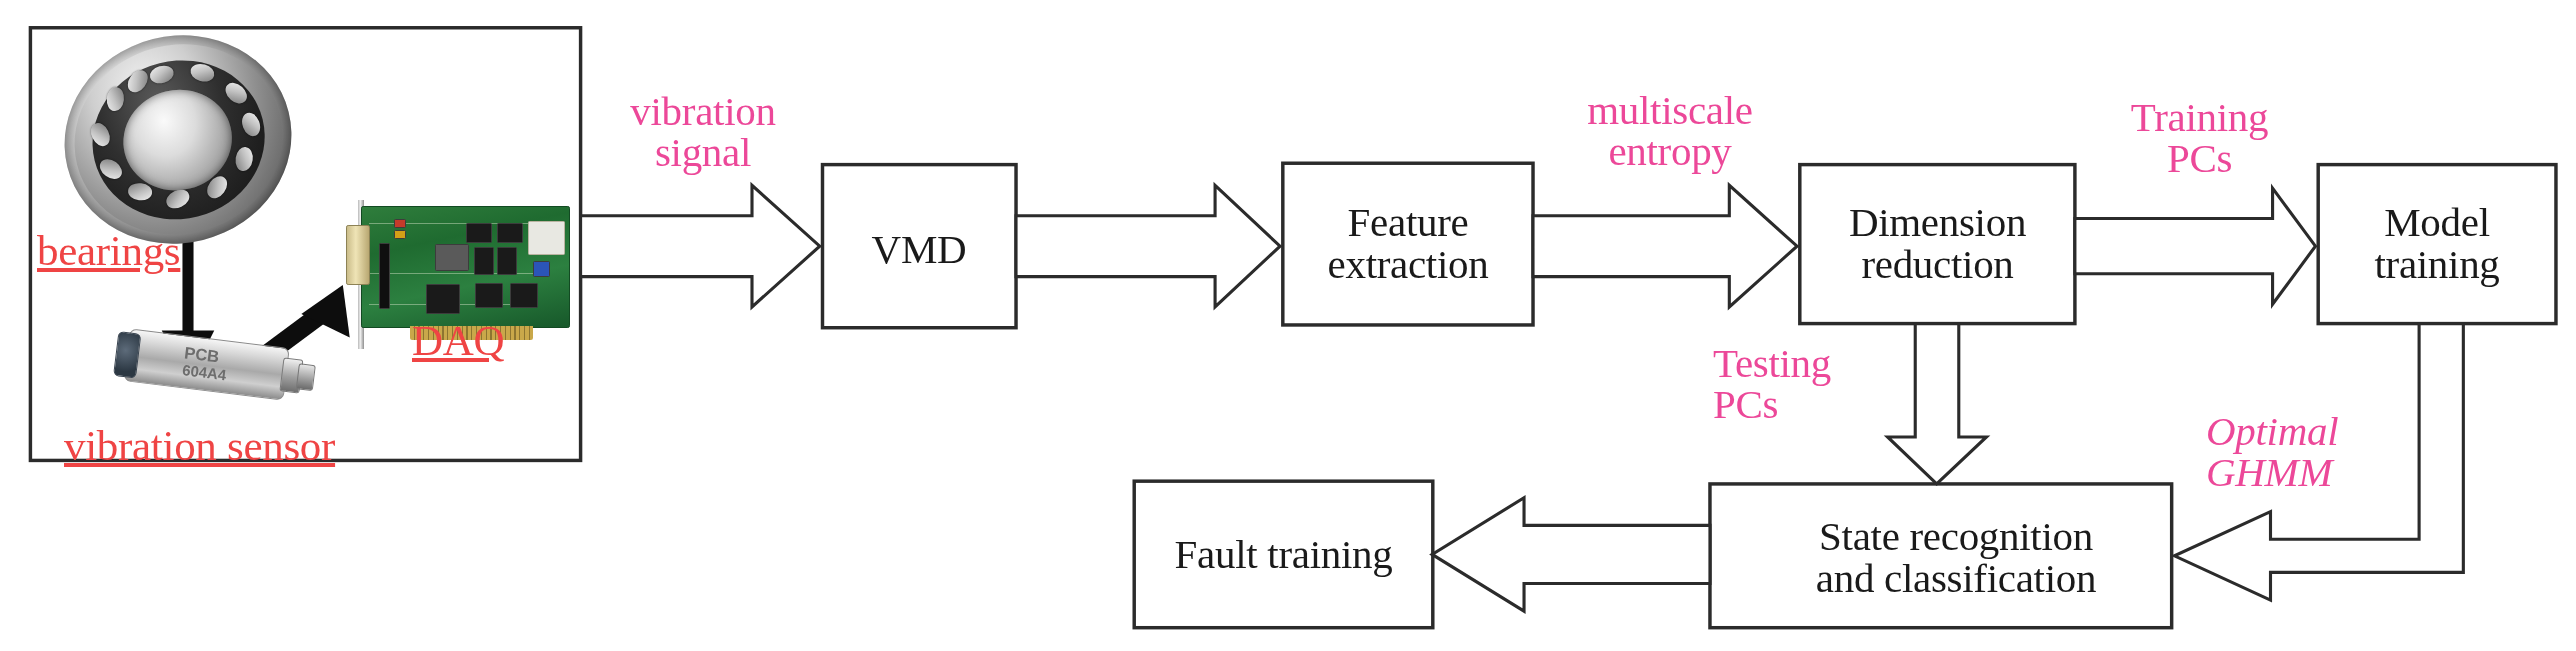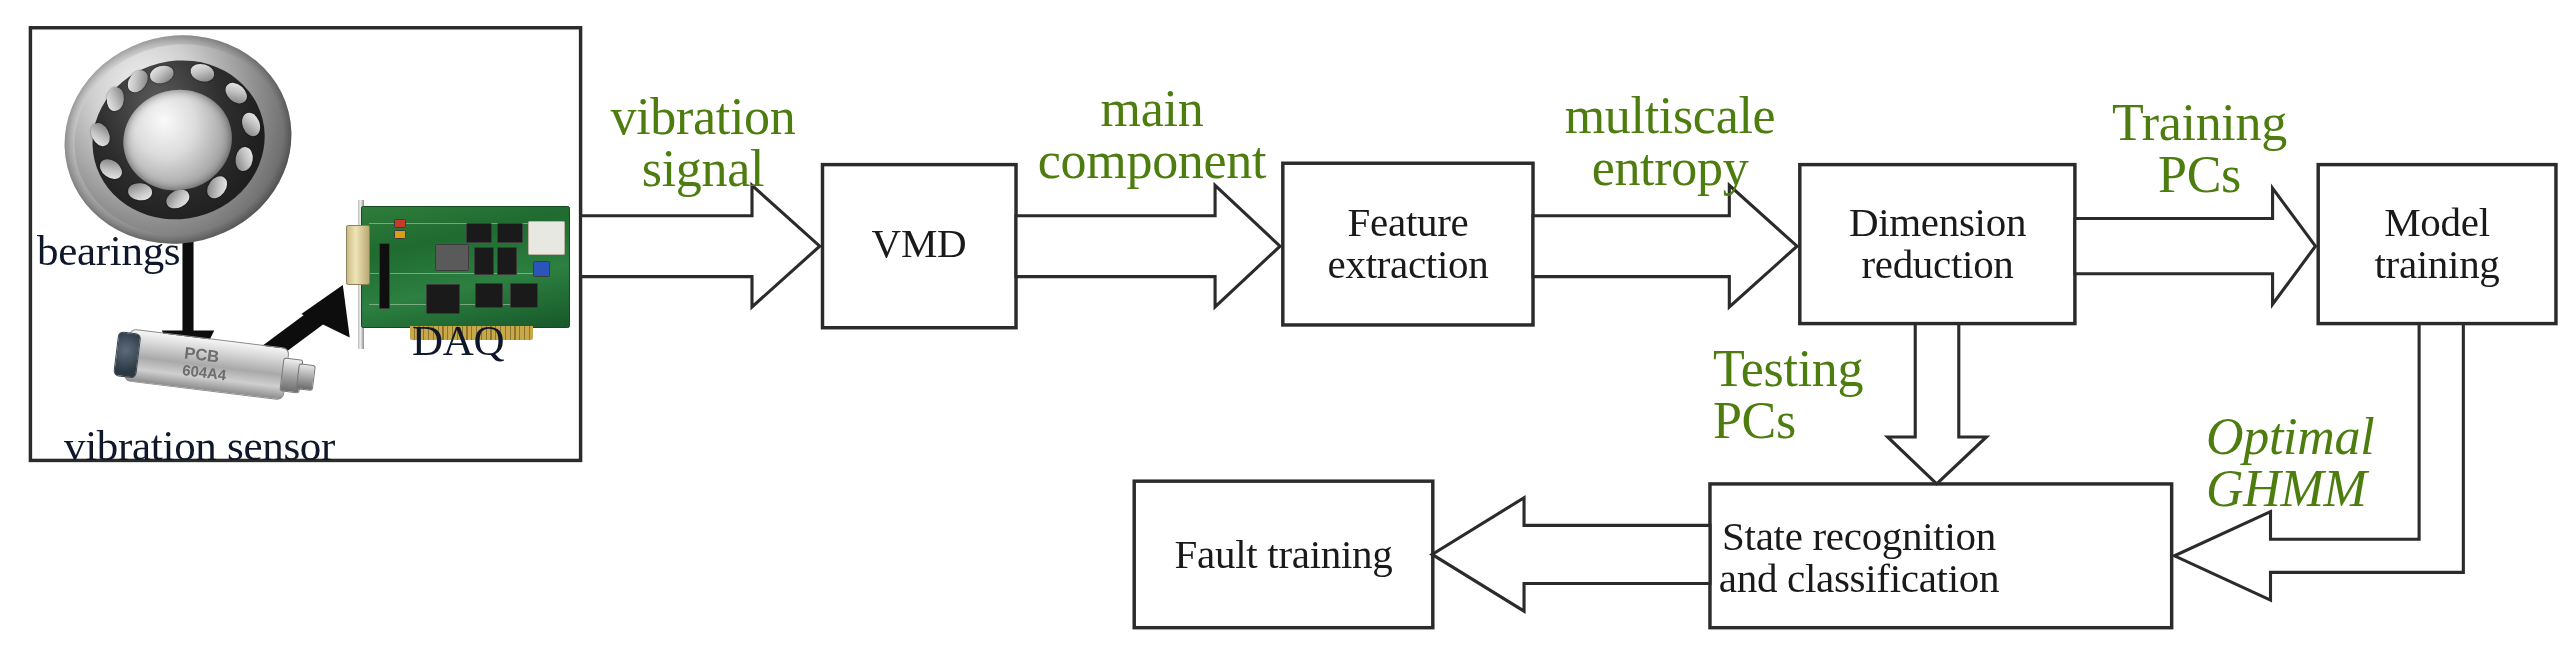--- a/index.html
+++ b/index.html
@@ -5,26 +5,26 @@
   html,body{margin:0;padding:0;background:#fff;}
   body{width:2576px;height:652px;font-family:"Liberation Serif",serif;}
   #stage{position:relative;width:2576px;height:652px;overflow:hidden;background:#fff;}
   svg#canvas{position:absolute;left:0;top:0;width:2576px;height:652px;}
 
   .boxlabel{position:absolute;display:flex;flex-direction:column;align-items:center;justify-content:center;
             font-family:"Liberation Serif",serif;color:#1a1a1a;text-align:center;line-height:1.02;
             font-size:41px;letter-spacing:-0.3px;pointer-events:none;}
   .boxlabel span{display:block;}
 
-  .edgelabel{position:absolute;font-family:"Liberation Serif",serif;color:#4d7c0f;
-             text-align:center;line-height:1.0;font-size:52px;letter-spacing:-0.3px;pointer-events:none;}
+  .edgelabel{position:absolute;font-family:"Liberation Serif",serif;color:#ec4899;
+             text-align:center;line-height:1.0;font-size:41px;letter-spacing:-0.3px;pointer-events:none;}
   .edgelabel span{display:block;}
 
-  .photo-caption{position:absolute;font-family:"Liberation Serif",serif;color:#0f172a;font-size:43px;
-                 letter-spacing:-0.3px;line-height:1;pointer-events:none;}
+  .photo-caption{position:absolute;font-family:"Liberation Serif",serif;color:#ef4444;font-size:43px;
+                 letter-spacing:-0.3px;line-height:1;pointer-events:none;text-decoration:underline;}
 
   
   .bearing{position:absolute;left:64px;top:36px;width:228px;height:207px;transform:rotate(-14deg);}
   .bearing .ring{position:absolute;border-radius:50%;}
   .b-outer{left:0;top:0;width:228px;height:207px;
      background:radial-gradient(ellipse at 34% 26%, #fdfdfd 0%, #d8d8d8 26%, #a6a6a6 55%, #6f6f6f 80%, #3b3b3b 100%);
      box-shadow:inset 0 0 16.6px rgba(0,0,0,.55);}
   .b-rim{left:9.7px;top:9px;width:209px;height:189px;
      background:radial-gradient(ellipse at 40% 22%, #f4f4f4 0%, #cfcfcf 30%, #8f8f8f 62%, #4a4a4a 100%);}
   .b-cage{left:28px;top:25px;width:173px;height:158px;
@@ -161,57 +161,53 @@
     <div class="sensor-neck"></div>
     <div class="sensor-tip"></div>
     <div class="sensor-txt" style="left:72px;top:15px;font-size:16.6px;">PCB</div>
     <div class="sensor-txt" style="left:72px;top:33px;font-size:15px;">604A4</div>
   </div>
 
   <div class="photo-caption" style="left:37px;top:229px;">bearings</div>
   <div class="photo-caption" style="left:412px;top:319px;">DAQ</div>
   <div class="photo-caption" style="left:64px;top:401px;margin-top:23px;">vibration sensor</div>
 
-  <div class="boxlabel" style="left:822px;top:162px;width:194px;height:163px;text-align:center;">
+  <div class="boxlabel" style="left:822px;top:168px;width:194px;height:163px;text-align:center;">
     <span>VMD</span>
   </div>
 
   <div class="boxlabel" style="left:1283px;top:163px;width:250px;height:162px;align-items:center;">
     <span>Feature</span>
     <span>extraction</span>
   </div>
 
   <div class="boxlabel" style="left:2318px;top:164px;width:238px;height:159px;">
     <span>Model</span>
     <span>training</span>
   </div>
 
   <div class="boxlabel" style="left:1800px;top:164px;width:275px;height:159px;">
     <span>Dimension</span>
     <span>reduction</span>
   </div>
 
-  <div class="boxlabel" style="left:1628px;top:484px;width:462px;height:148px;">
+  <div class="boxlabel" style="left:1710px;top:484px;width:462px;height:148px;padding-left:15px;">
     <span>State recognition</span>
     <span>and classification</span>
   </div>
 
   <div class="boxlabel" style="left:1134px;top:481px;width:299px;height:147px;">
     <span>Fault training</span>
   </div>
 
   <div class="edgelabel" style="left:596px;top:91px;width:214px;text-align:center;">
     <span>vibration</span>
     <span>signal</span>
   </div>
 
-  <div class="edgelabel" style="left:1017px;top:83px;width:270px;text-align:center;">
-    <span>main</span>
-    <span>component</span>
-  </div>
 
   <div class="edgelabel" style="left:1532px;top:90px;width:276px;text-align:center;">
     <span>multiscale</span>
     <span>entropy</span>
   </div>
 
   <div class="edgelabel" style="left:2096px;top:97px;width:207px;text-align:center;">
     <span>Training</span>
     <span>PCs</span>
   </div>

